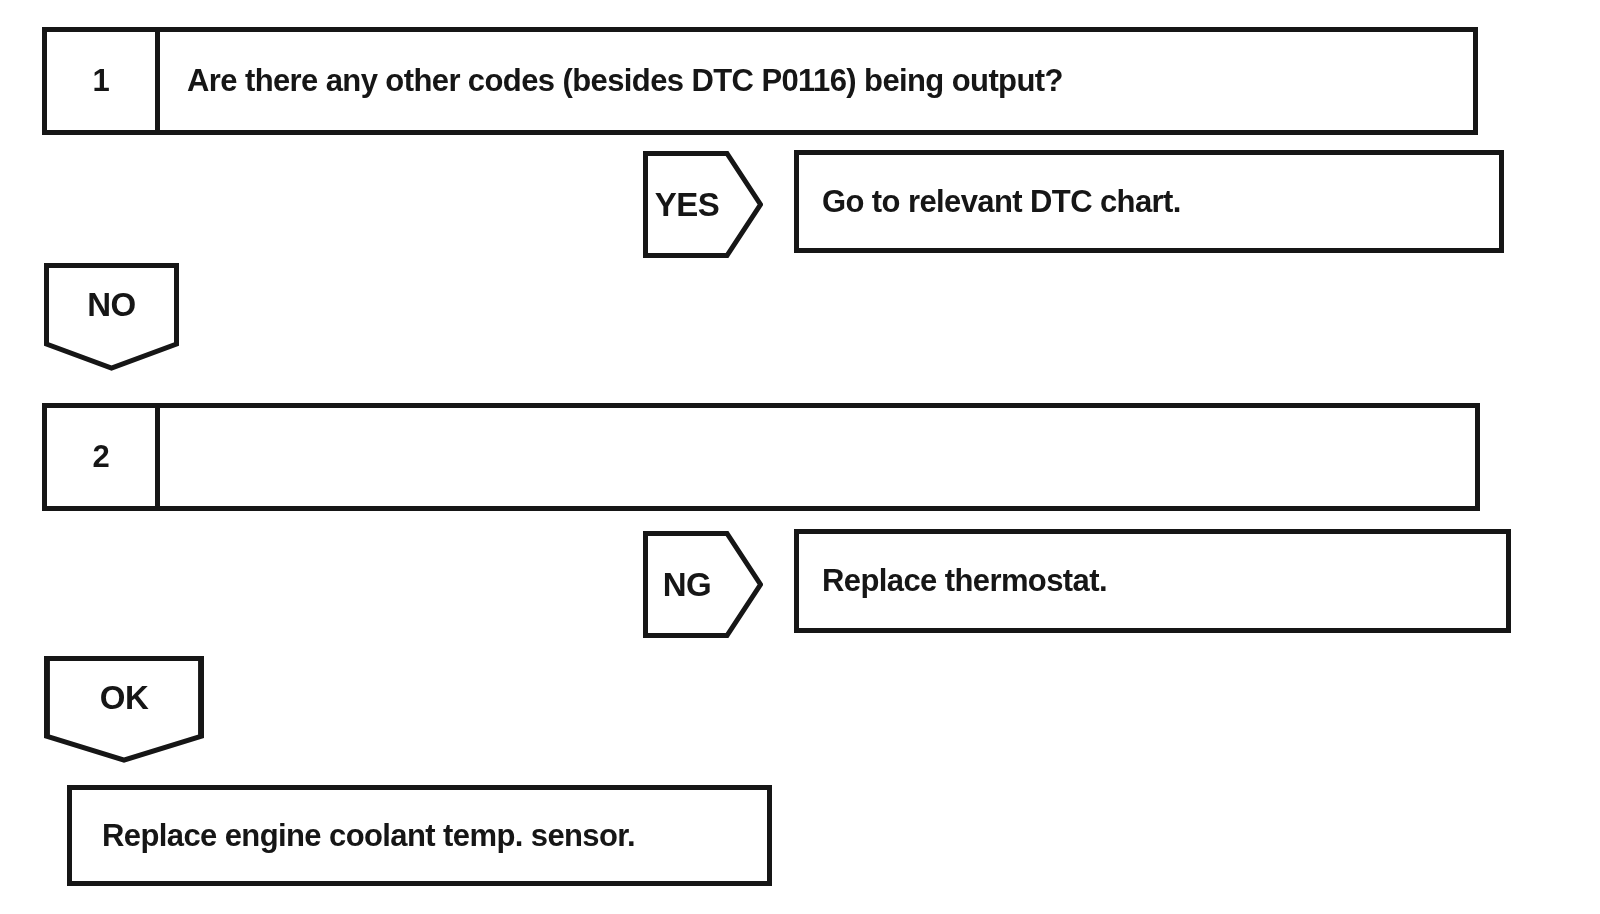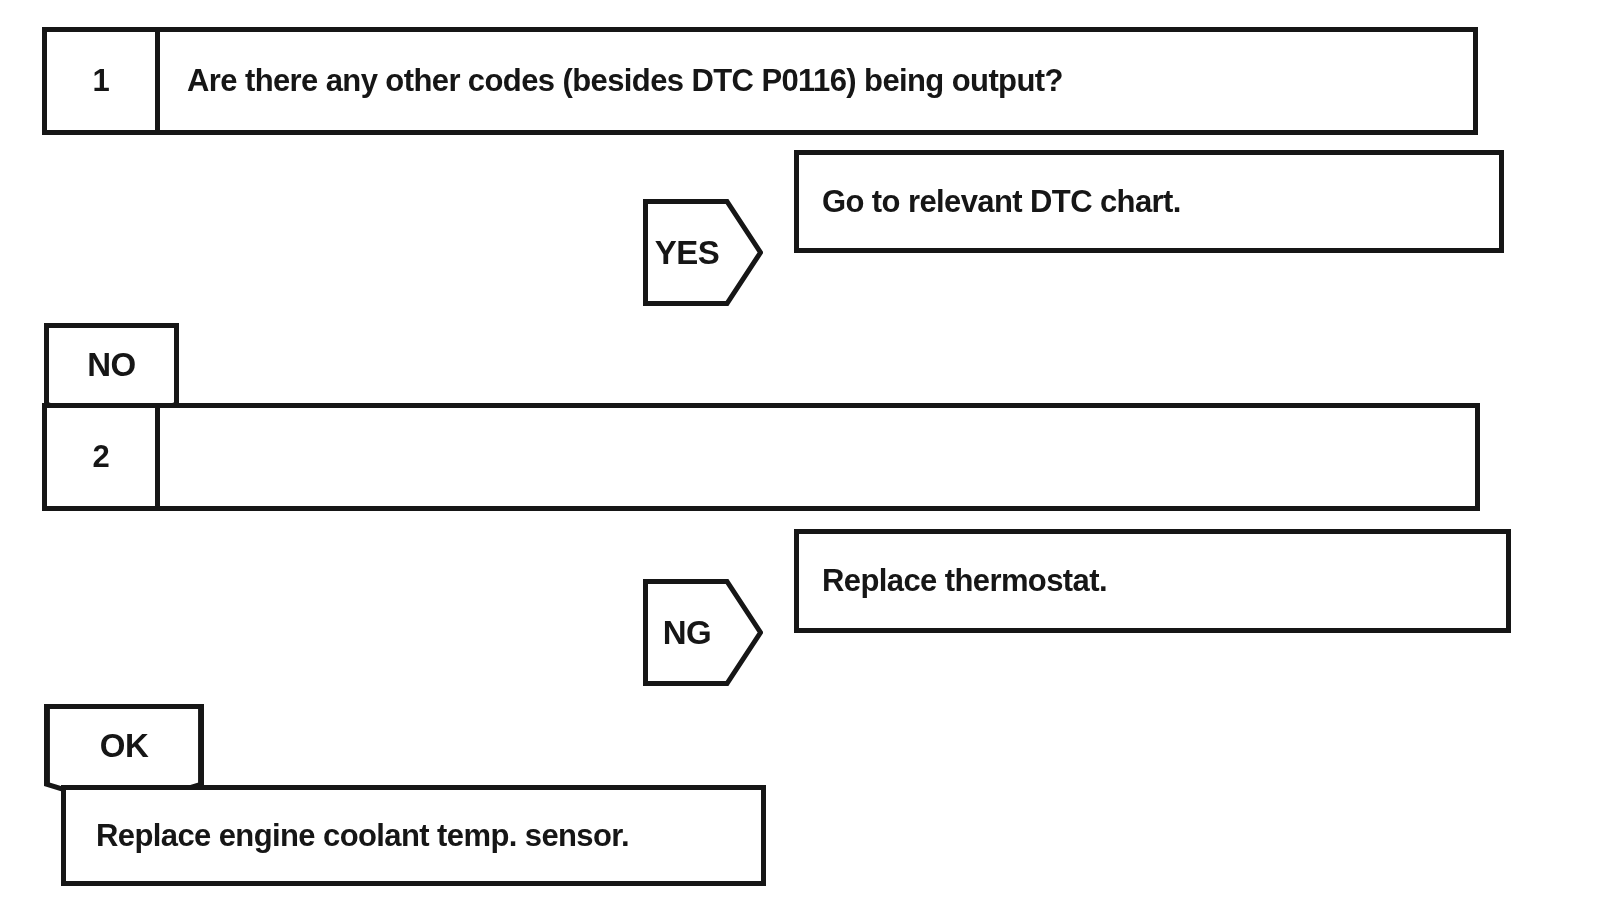--- a/index.html
+++ b/index.html
@@ -53,44 +53,44 @@
     align-items: center;
     font-size: 31px;
     font-weight: bold;
     letter-spacing: -0.6px;
     white-space: nowrap;
     margin-left: 24px;
   }
   .abox .atext { display: block; }
 
   
-  .pent { position: absolute; margin-top: 48px; }
+  .pent { position: absolute; }
   .pent svg { position: absolute; left: 0; top: 0; width: 100%; height: 100%; display: block; }
   .pent .lbl {
     position: absolute;
     display: flex;
     align-items: center;
     justify-content: center;
     font-size: 33px;
     font-weight: bold;
     letter-spacing: -0.5px;
   }
   .pent-right .lbl { left: 2px; top: 0; width: 84px; height: 100%; }
   .pent-down  .lbl { left: 0; top: 2px; width: 100%; height: 80px; }
 
   
   #step1-box  { left: 42px;  top: 27px;  width: 1436px; height: 108px; }
   #yes-pent   { left: 643px; top: 151px; width: 120px;  height: 107px; }
   #yes-box    { left: 770px; top: 150px; width: 710px;  height: 103px; padding-left: 23px; }
-  #no-pent    { left: 44px;  top: 275px; width: 135px;  height: 108px; }
+  #no-pent    { left: 44px;  top: 263px; width: 135px;  height: 108px; }
   #step2-box  { left: 42px;  top: 403px; width: 1438px; height: 108px; }
   #ng-pent    { left: 643px; top: 531px; width: 120px;  height: 107px; }
   #ng-box     { left: 770px; top: 529px; width: 717px;  height: 104px; padding-left: 23px; }
   #ok-pent    { left: 44px;  top: 656px; width: 160px;  height: 107px; }
-  #final-box  { left: 37px;  top: 785px; width: 705px;  height: 101px; padding-left: 30px; }
+  #final-box  { left: 43px;  top: 785px; width: 705px;  height: 101px; padding-left: 30px; }
 </style>
 </head>
 <body>
 
 <div id="canvas">
 
   <div class="qbox" id="step1-box">
     <div class="qnum">1</div>
     <div class="qtext">Are there any other codes (besides DTC P0116) being output?</div>
   </div>

